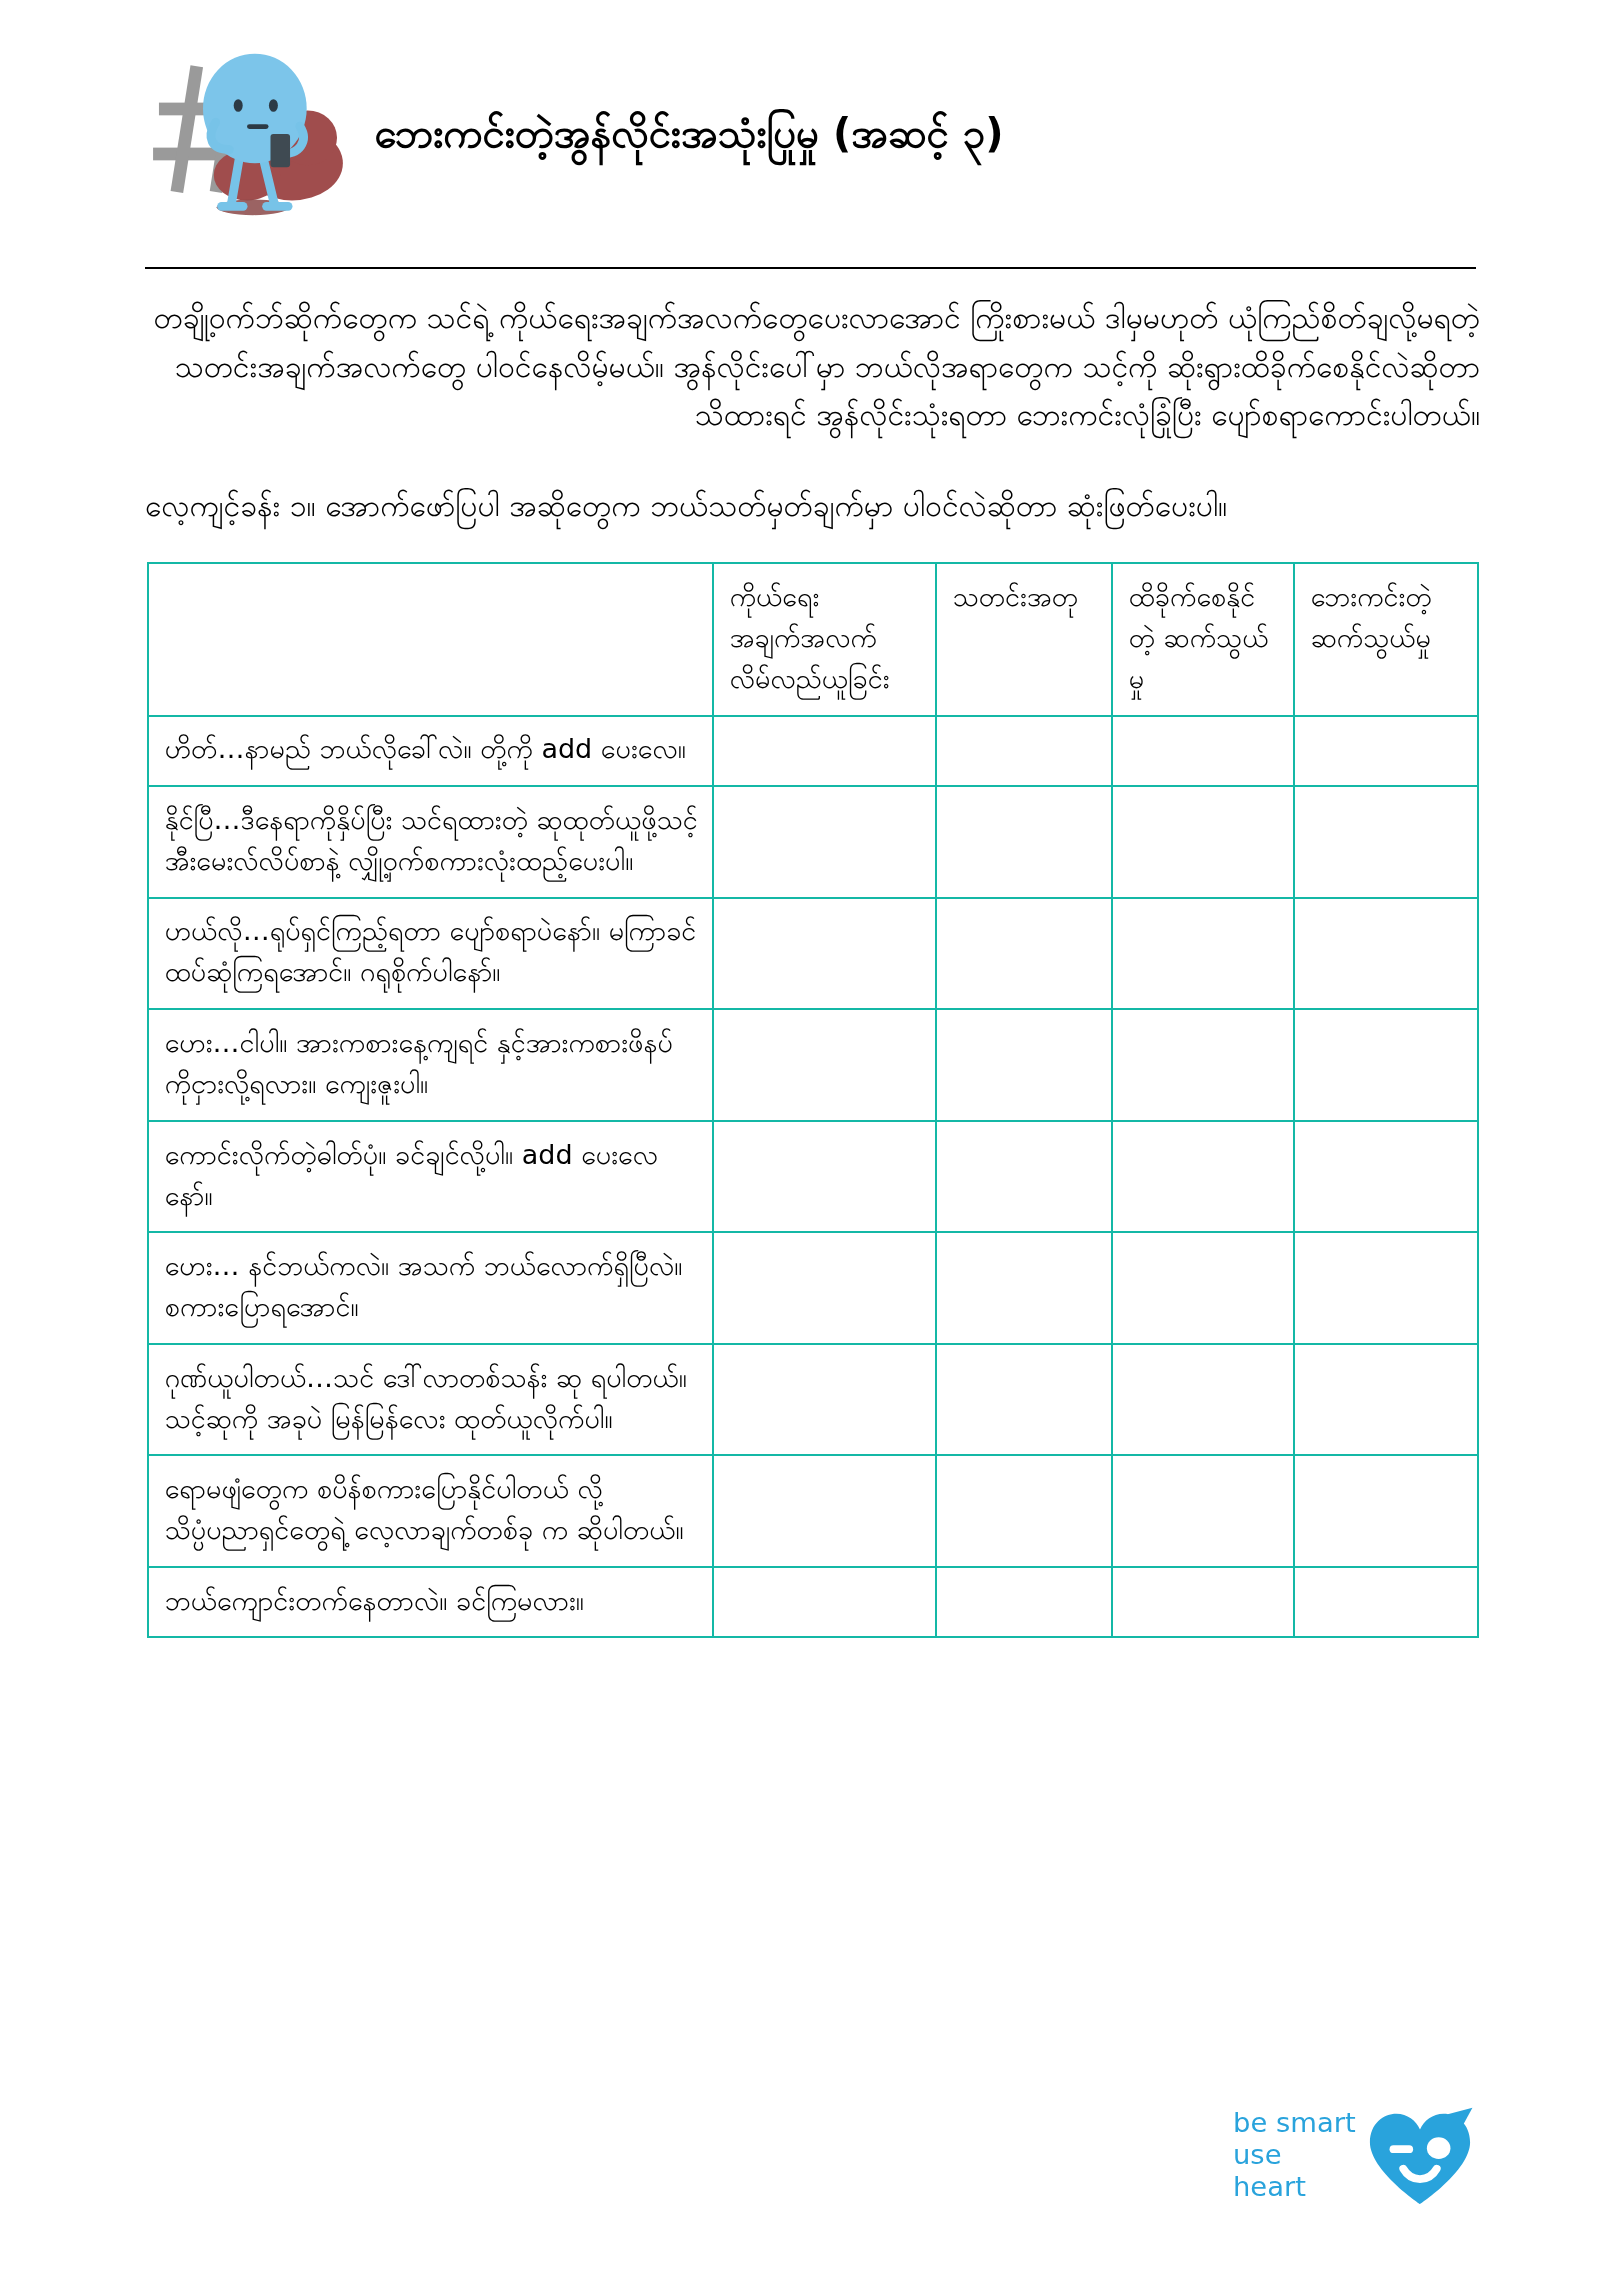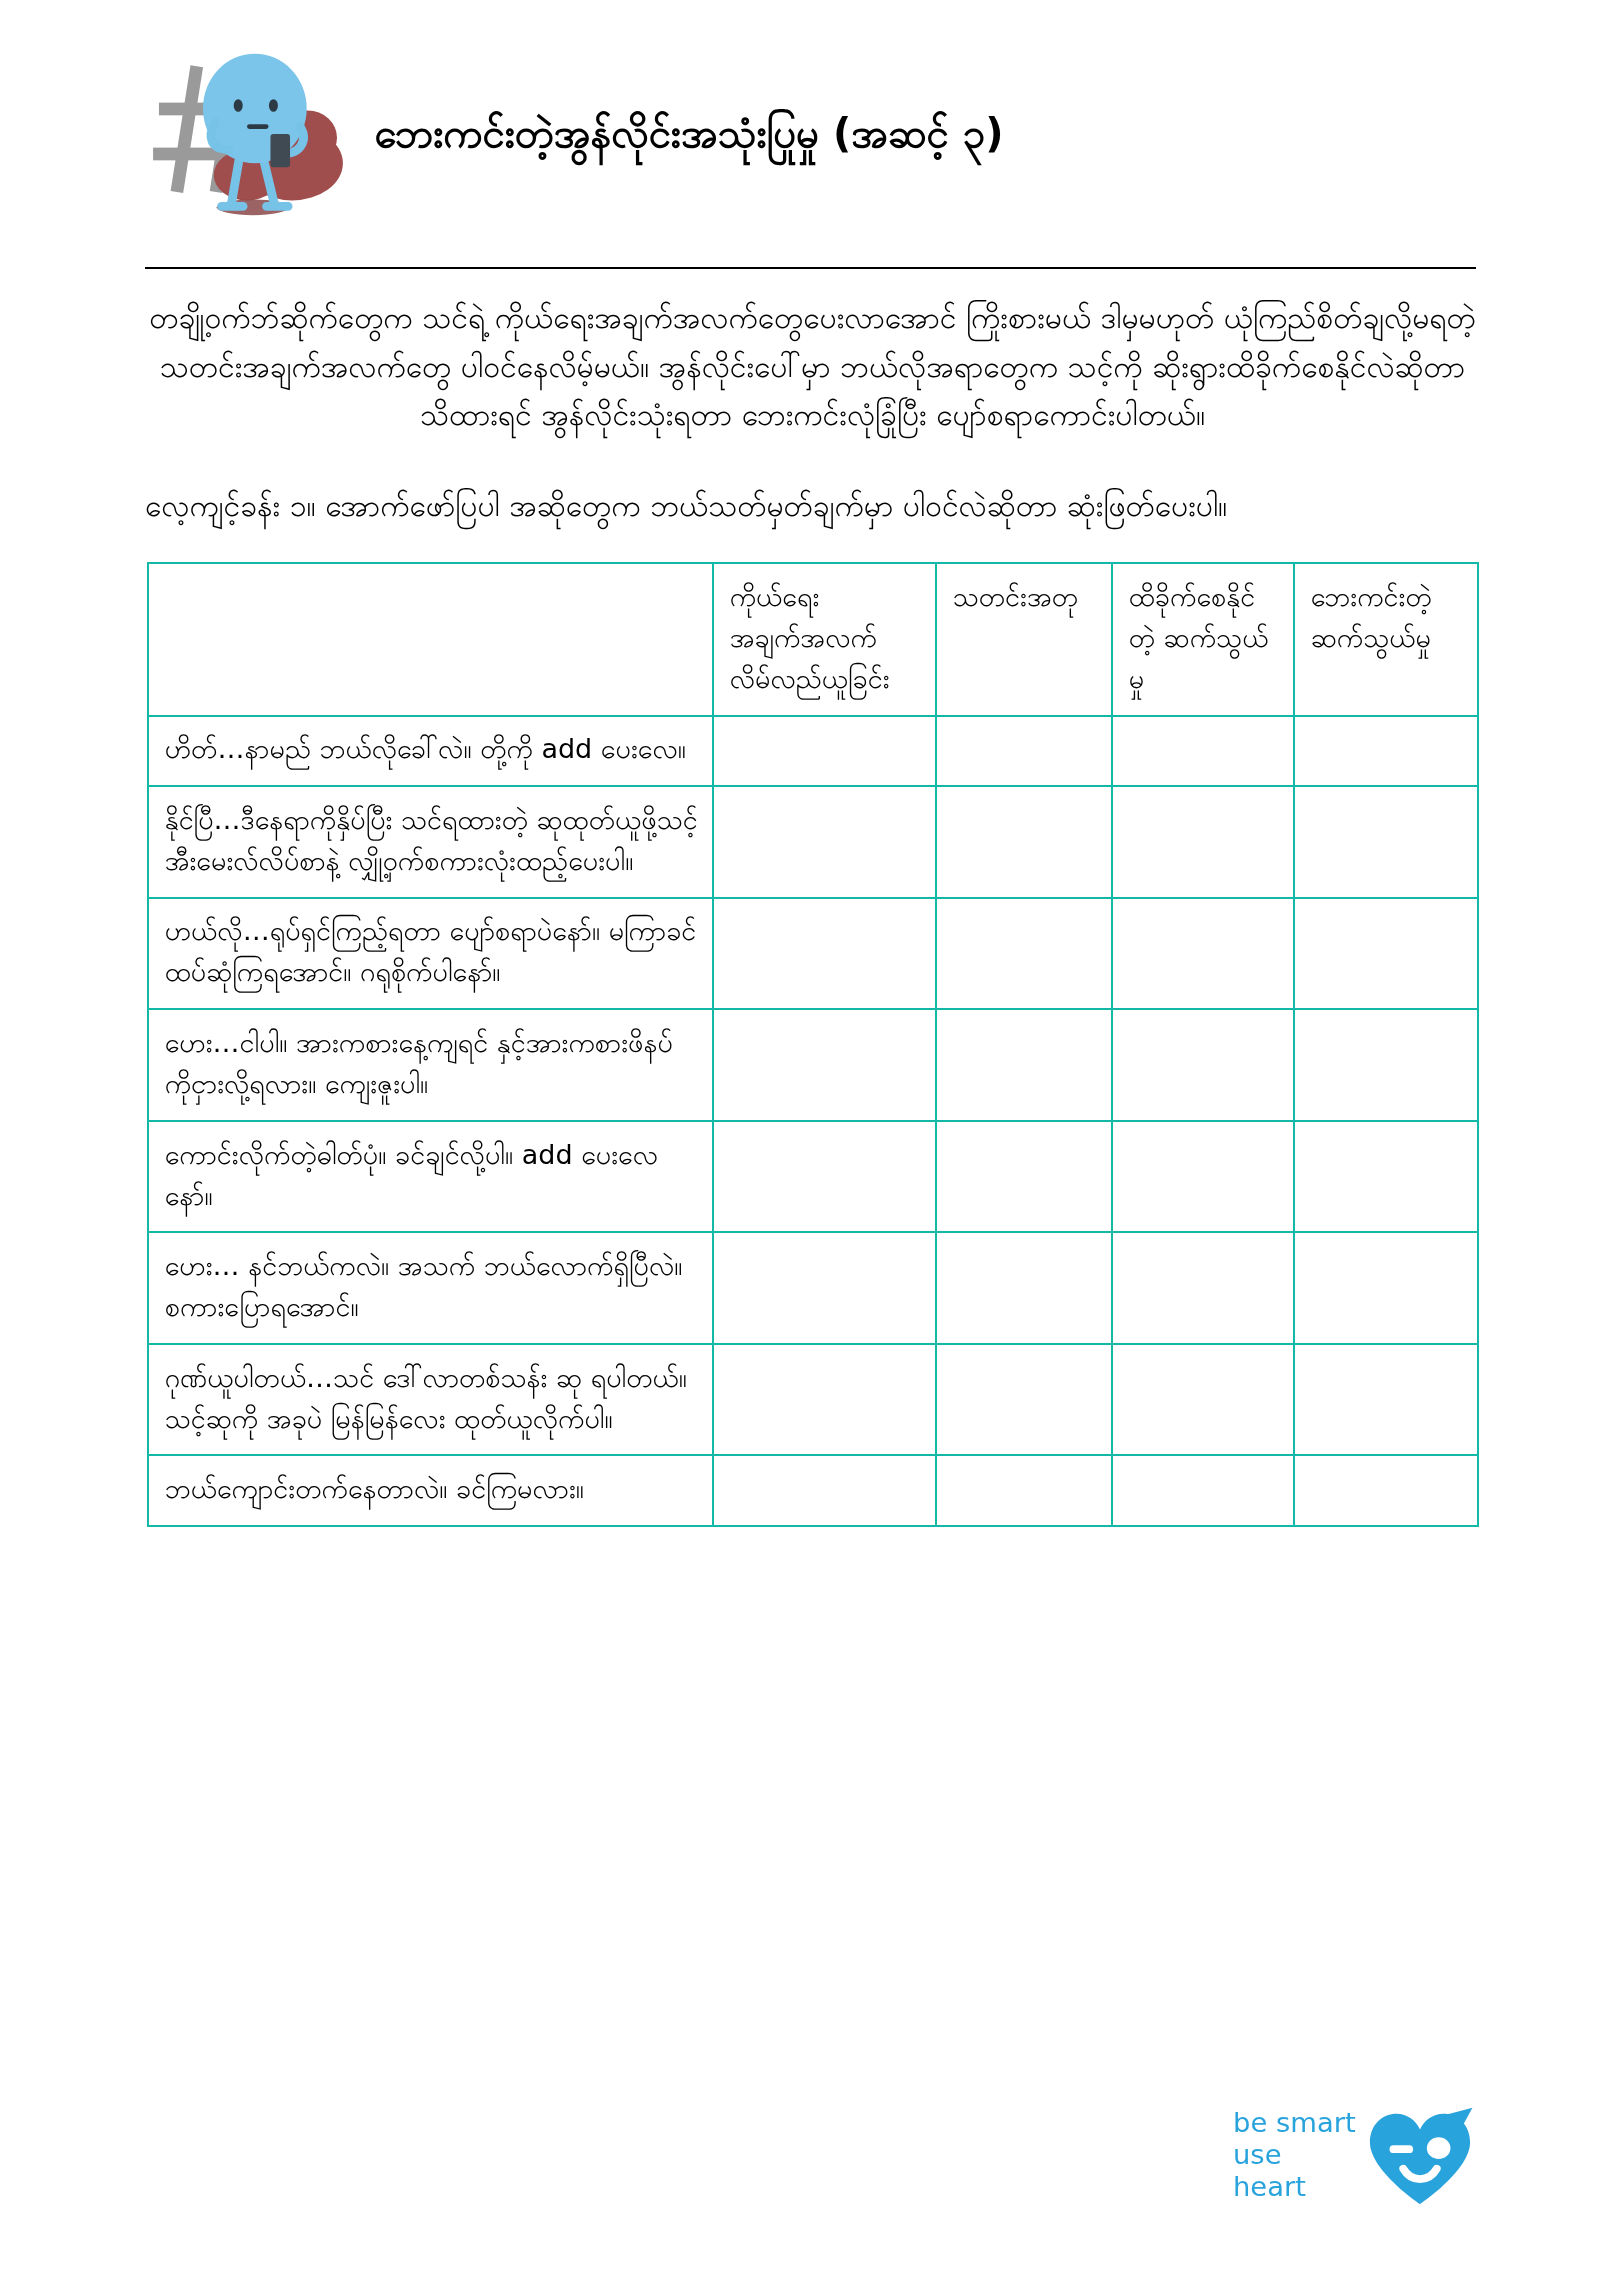--- a/index.html
+++ b/index.html
@@ -57,21 +57,21 @@
   }
 
   
   .intro {
     position: absolute;
     left: 145px;
     top: 294px;
     width: 1335px;
     font-size: 30px;
     line-height: 1.62;
-    text-align: center;
+    text-align: right;
   }
   .instruction {
     position: absolute;
     left: 145px;
     top: 482px;
     width: 1335px;
     font-size: 30px;
     line-height: 1.6;
   }
 
@@ -242,20 +242,27 @@
         </tr>
         <tr>
           <td class="stmt">ဟေး… နင်ဘယ်ကလဲ။ အသက် ဘယ်လောက်ရှိပြီလဲ။ စကားပြောရအောင်။</td>
           <td class="mark"></td>
           <td class="mark"></td>
           <td class="mark"></td>
           <td class="mark"></td>
         </tr>
         <tr>
           <td class="stmt">ဂုဏ်ယူပါတယ်…သင် ဒေါ်လာတစ်သန်း ဆု ရပါတယ်။ သင့်ဆုကို အခုပဲ မြန်မြန်လေး ထုတ်ယူလိုက်ပါ။</td>
+          <td class="mark"></td>
+          <td class="mark"></td>
+          <td class="mark"></td>
+          <td class="mark"></td>
+        </tr>
+        <tr>
+          <td class="stmt">ရောမဖျံတွေက စပိန်စကားပြောနိုင်ပါတယ် လို့ သိပ္ပံပညာရှင်တွေရဲ့ လေ့လာချက်တစ်ခု က ဆိုပါတယ်။</td>
           <td class="mark"></td>
           <td class="mark"></td>
           <td class="mark"></td>
           <td class="mark"></td>
         </tr>
         <tr>
           <td class="stmt">ဘယ်ကျောင်းတက်နေတာလဲ။ ခင်ကြမလား။</td>
           <td class="mark"></td>
           <td class="mark"></td>
           <td class="mark"></td>

